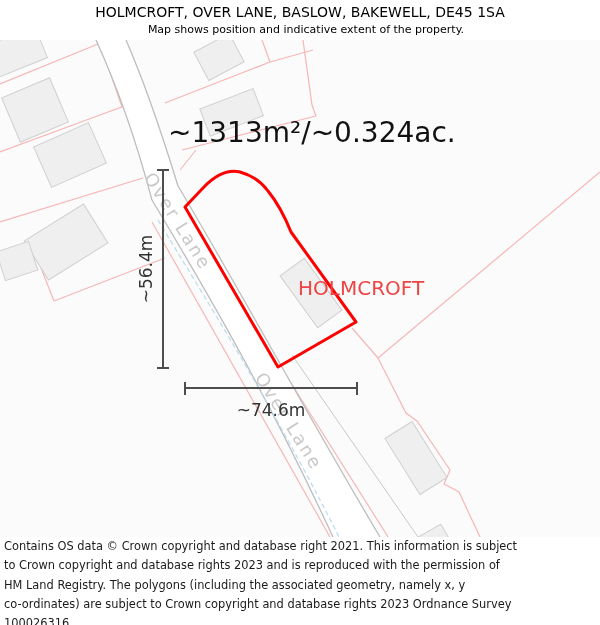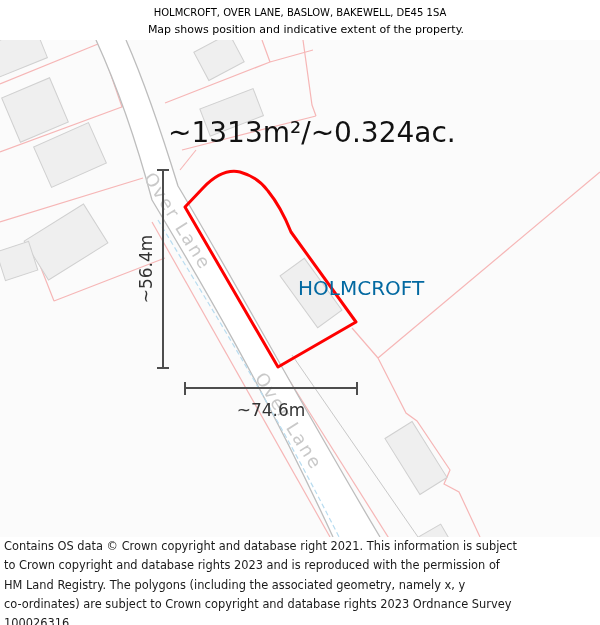--- a/index.html
+++ b/index.html
@@ -2,30 +2,30 @@
 <html><head>
 <meta charset="utf-8">
 <style>
   html,body{margin:0;padding:0;}
   body{
     width:600px;height:625px;position:relative;overflow:hidden;
     background:#ffffff;
     font-family:"DejaVu Sans", sans-serif;
   }
   .header{position:absolute;top:0;left:0;width:600px;text-align:center;padding-top:4px;color:#000;}
-  .header .title{font-size:10px;line-height:17px;}
+  .header .title{font-size:14px;line-height:17px;}
   .header .subtitle{font-size:11px;line-height:17px;padding-left:12px;}
   .map{
     position:absolute;top:40px;left:0;width:600px;height:497px;
     background:#fbfbfb;overflow:hidden;
   }
   .map svg{position:absolute;top:0;left:0;}
   .maplabel{position:absolute;white-space:nowrap;}
   .area-label{left:168px;top:76px;font-size:28px;color:#111;}
-  .property-name{left:298px;top:236px;font-size:20px;color:#0369a1;}
+  .property-name{left:298px;top:236px;font-size:20px;color:#ef4444;}
   .road-label{font-size:18px;letter-spacing:2px;color:#c9c9c9;transform:translate(-50%,-50%) rotate(58deg);}
   .road-label.one{left:178px;top:181px;}
   .road-label.two{left:289px;top:381px;}
   .measure-label{font-size:17px;color:#333;}
   .v-measure-label{left:146px;top:229px;transform:translate(-50%,-50%) rotate(-90deg);}
   .h-measure-label{left:271px;top:370px;transform:translate(-50%,-50%);}
   .mline{position:absolute;background:#4d4d4d;}
   .vline{left:162px;top:129px;width:2px;height:200px;}
   .vcap-top{left:157px;top:129px;width:12px;height:2px;}
   .vcap-bot{left:157px;top:327px;width:12px;height:2px;}

